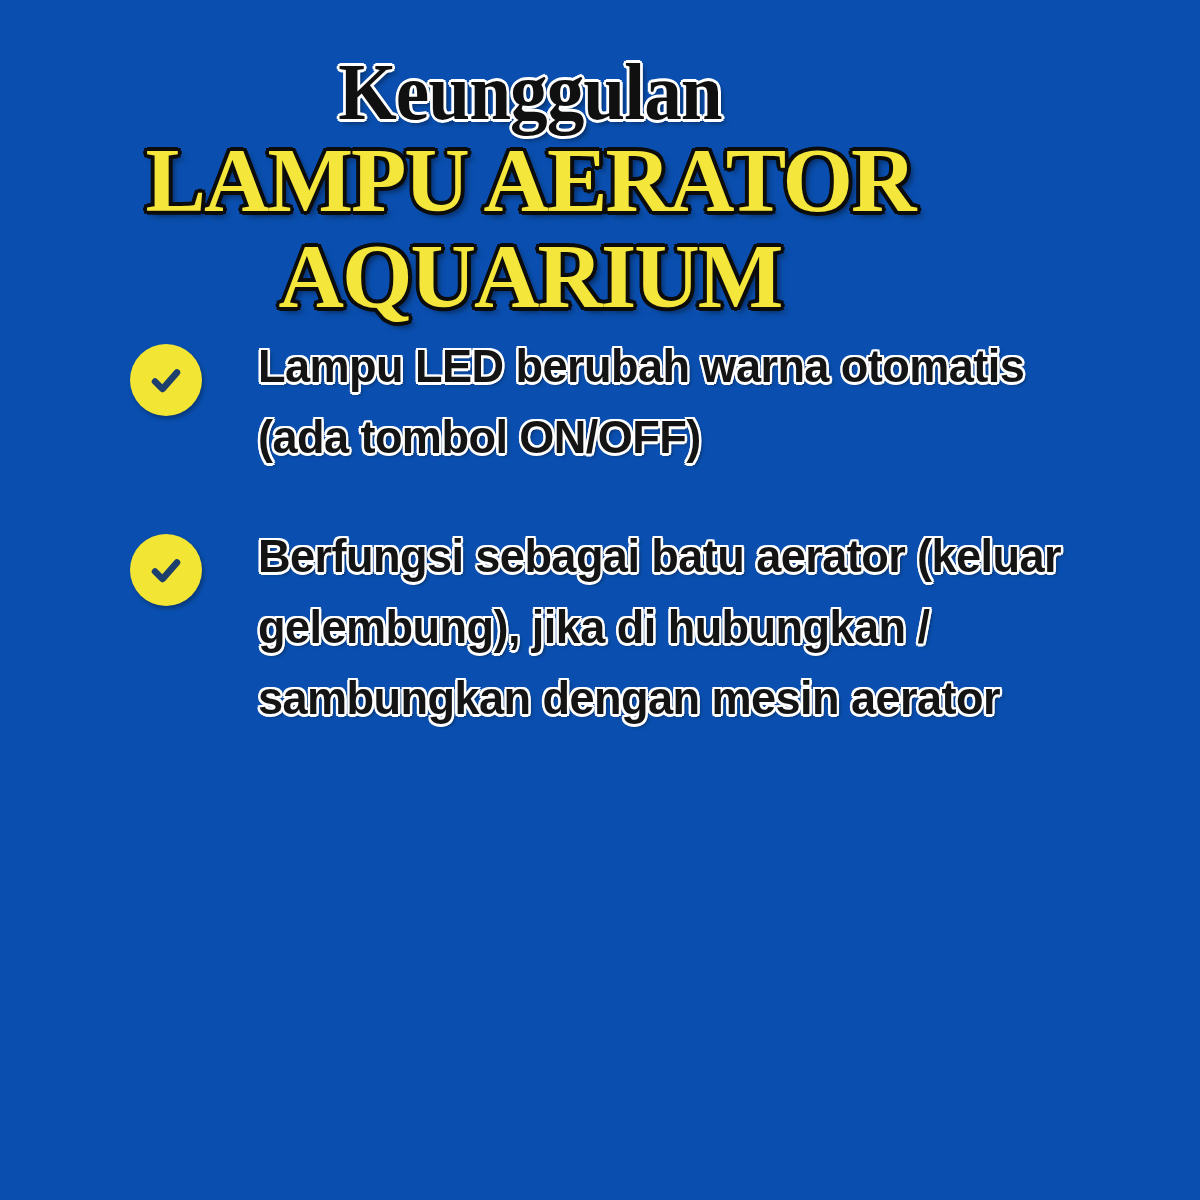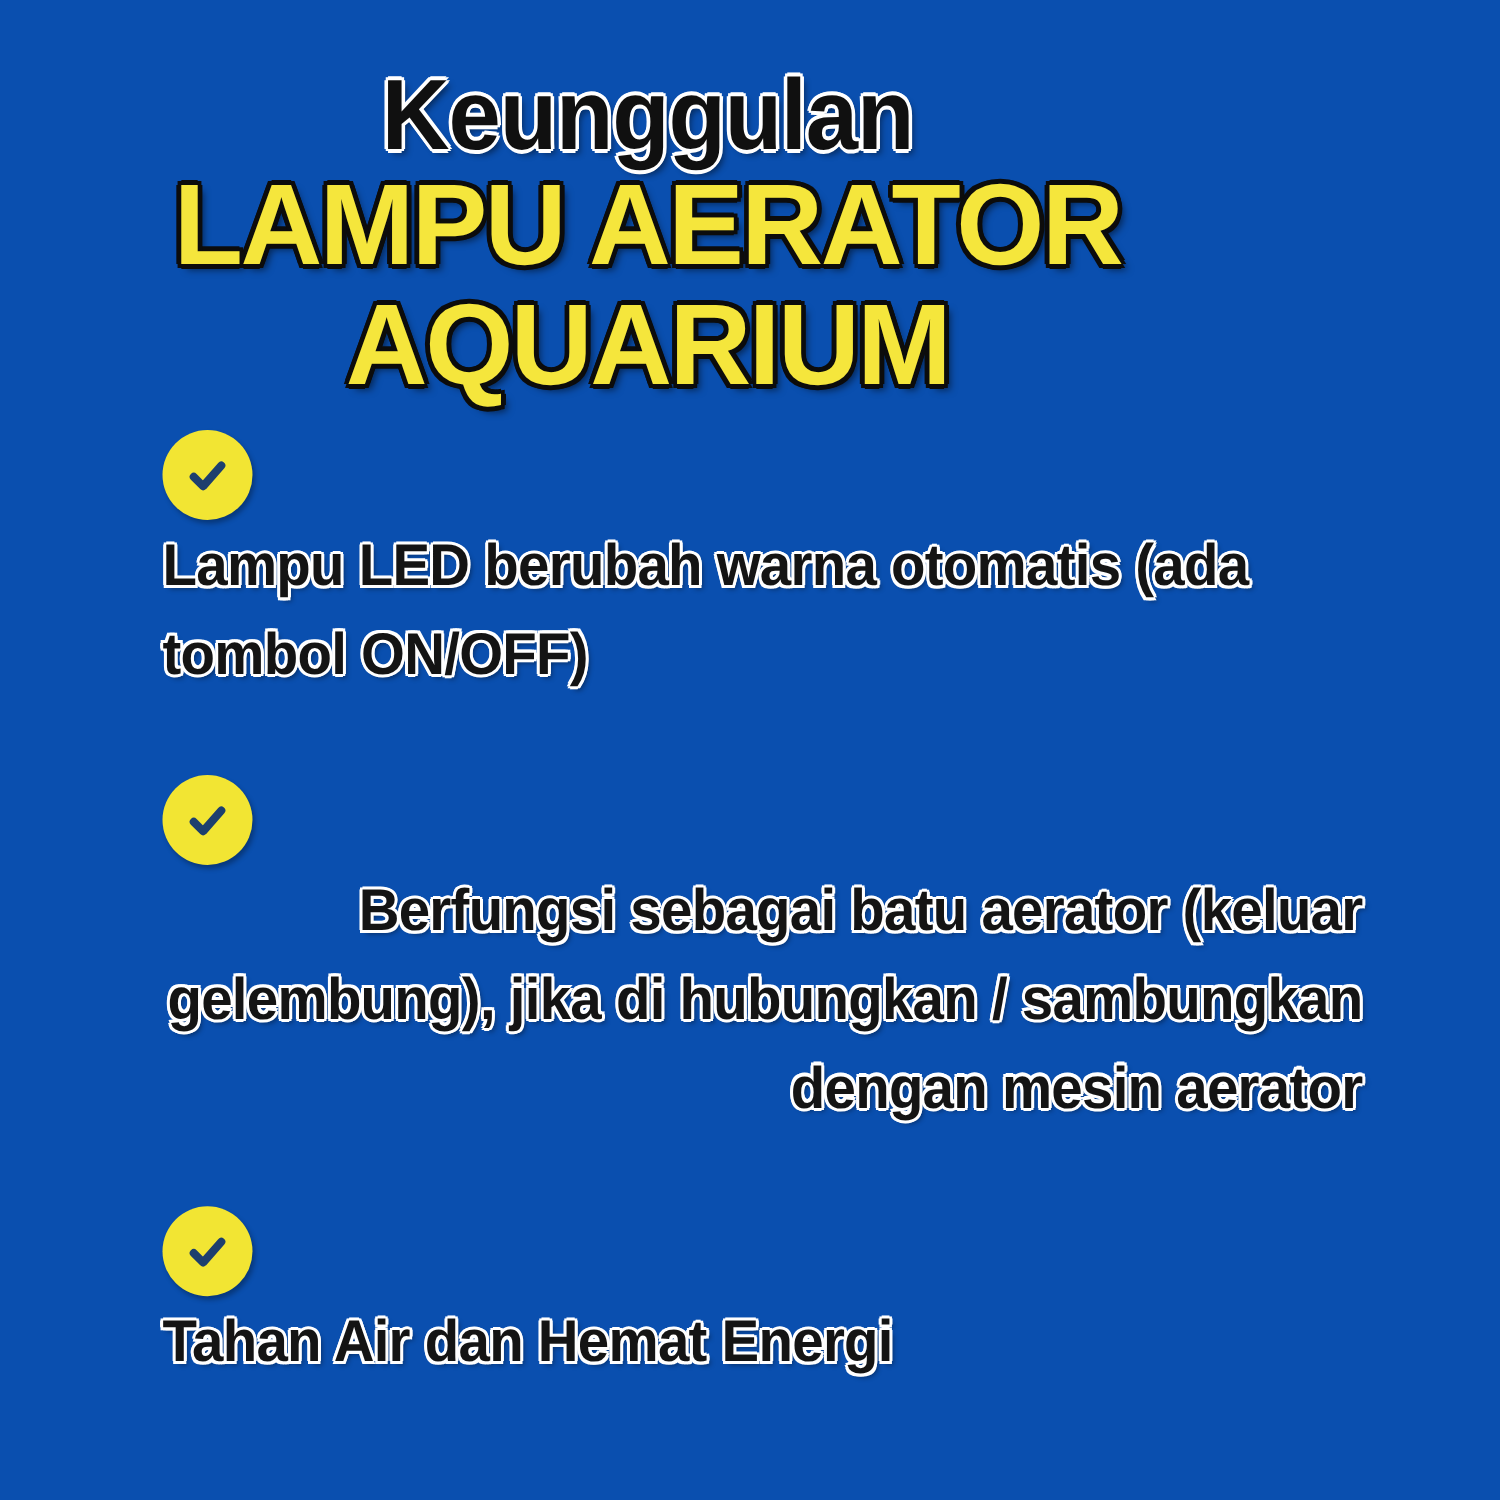--- a/index.html
+++ b/index.html
@@ -9,21 +9,21 @@
     overflow:hidden;
   }
 
   body {
     background:#0a4faf;
     font-family:"Liberation Sans", sans-serif;
     position:relative;
   }
 
   
-  .heading { position:absolute; left:0; top:0; width:1036px; }
+  .heading { position:absolute; left:12px; top:0; width:1036px;font-family:Liberation Serif, serif; }
 
   .title-line1 {
     text-align:center;
     font-size:80px;
     line-height:88px;
     font-weight:bold;
     letter-spacing:-1px;
     color:#101010;
     padding-top:48px;
     transform:scaleX(0.94);
@@ -58,21 +58,20 @@
     position:absolute;
     left:130px;
     top:330px;
     width:1000px;
   }
 
   .feature-item {
     display:flex;
     align-items:flex-start;
     margin-bottom:48px;
-    flex-direction:column;
   }
 
   .check-wrap {
     flex:0 0 auto;
     width:72px; height:72px;
     margin-right:56px;
     margin-top:14px;
   }
 
   .check-circle {
@@ -94,21 +93,21 @@
     transform:scaleX(0.96);
     transform-origin:left center;
     text-shadow:
        2.5px 0 0 #ffffff, -2.5px 0 0 #ffffff,
        0 2.5px 0 #ffffff, 0 -2.5px 0 #ffffff,
        2px 2px 0 #ffffff, -2px 2px 0 #ffffff,
        2px -2px 0 #ffffff, -2px -2px 0 #ffffff,
        3px 3px 4px rgba(0,0,0,0.40);
   }
 
-  .feature-item.i2 { margin-bottom:46px;text-align:right; }
+  .feature-item.i2 { margin-bottom:46px; }
   .feature-item.i3 { margin-bottom:48px; }
   .feature-item.i4 { margin-bottom:0; }
 </style>
 </head>
 <body style="background: rgb(10, 79, 175);">
 
 <div class="heading">
   <div class="title-line1">Keunggulan</div>
   <div class="title-line2" style="color: rgb(245, 230, 60);">LAMPU AERATOR AQUARIUM</div>
 </div>
@@ -131,24 +130,14 @@
       <div class="check-circle" style="background: rgb(242, 229, 51);">
         <svg width="44" height="44" viewBox="0 0 44 44" aria-hidden="true">
           <path d="M11 23.5 L18.5 31 L33 14.5" fill="none" stroke="#1d3f6e" stroke-width="6.5" stroke-linecap="round" stroke-linejoin="round"></path>
         </svg>
       </div>
     </div>
     <div class="feature-text">Berfungsi sebagai batu aerator (keluar gelembung), jika di hubungkan / sambungkan dengan mesin aerator</div>
   </div>
 
 
-  <div class="feature-item i4">
-    <div class="check-wrap">
-      <div class="check-circle" style="background: rgb(242, 229, 51);">
-        <svg width="44" height="44" viewBox="0 0 44 44" aria-hidden="true">
-          <path d="M11 23.5 L18.5 31 L33 14.5" fill="none" stroke="#1d3f6e" stroke-width="6.5" stroke-linecap="round" stroke-linejoin="round"></path>
-        </svg>
-      </div>
-    </div>
-    <div class="feature-text">Tahan Air dan Hemat Energi</div>
-  </div>
 
 </div>
 
 </body></html>

